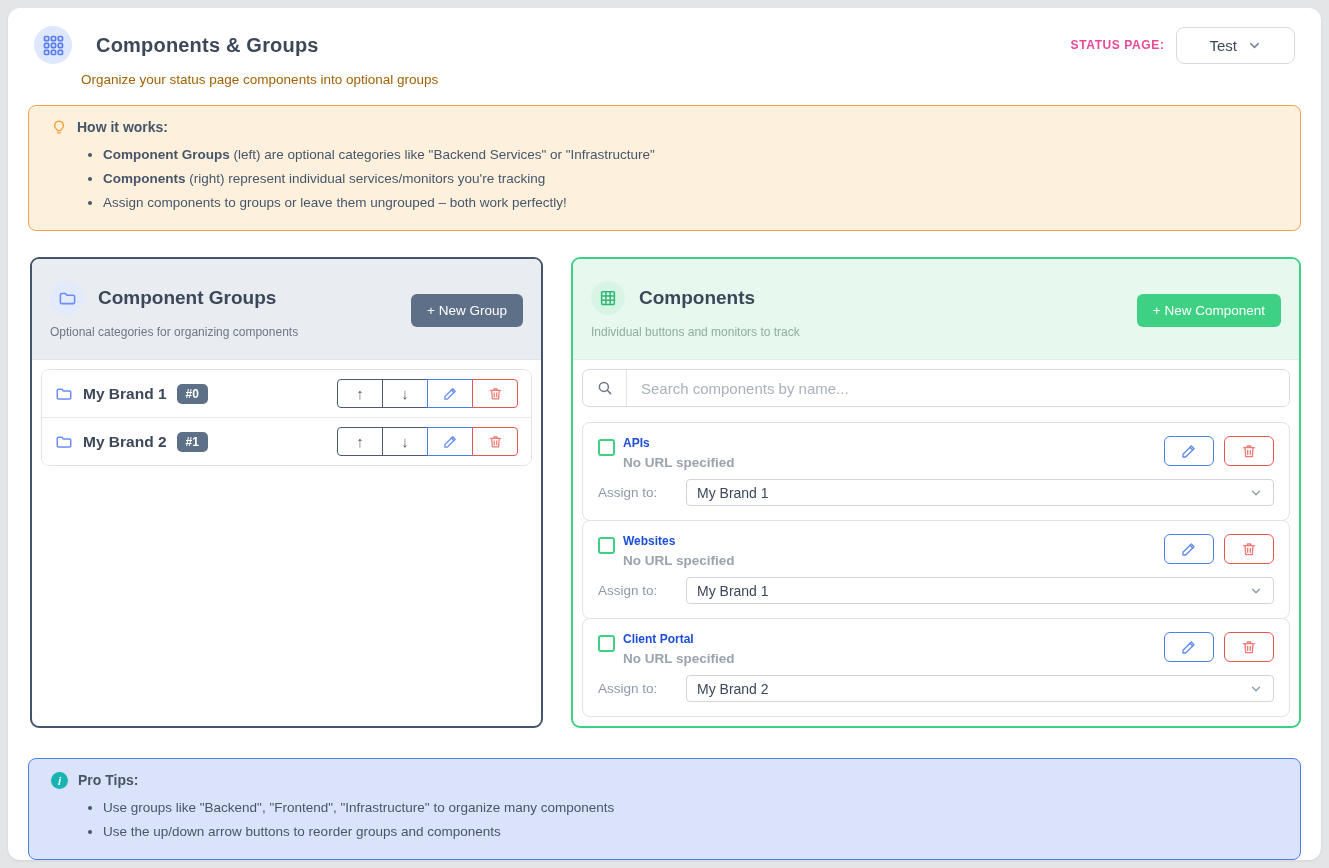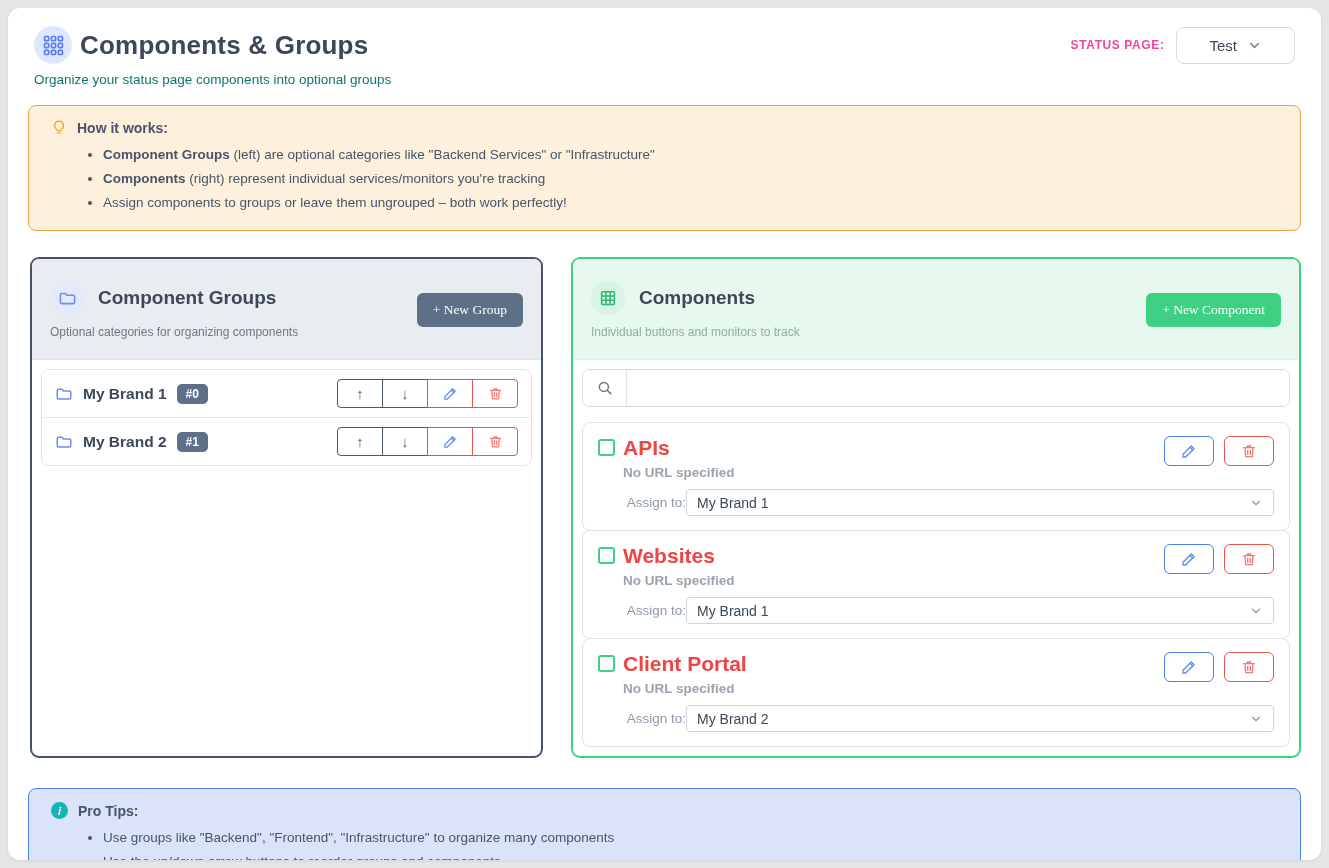--- a/index.html
+++ b/index.html
@@ -19,35 +19,35 @@
     overflow:hidden;
   }
   
   .hdr { padding:18px 26px 0 26px; }
   .hdr-row { display:flex; align-items:center; }
   .app-icon {
     width:38px; height:38px; border-radius:50%;
     background:#dde7fd; display:flex; align-items:center; justify-content:center;
     flex:0 0 auto;
   }
-  h1 { font-size:26px; font-weight:700; color:#3c4859; margin-left:8px; letter-spacing:.2px; }
+  h1 { font-size:20px; font-weight:700; color:#3c4859; margin-left:24px; letter-spacing:.2px; }
   .status-wrap { margin-left:auto; display:flex; align-items:center; gap:12px; }
   .status-label { font-size:12px; color:#ec4899; letter-spacing:.6px; font-weight:600; }
   .status-select {
     display:flex; align-items:center; gap:10px;
     background:#fff; border:1px solid #d5dae1; border-radius:8px;
     padding:9px 32px; font-size:15px; color:#3c4859; cursor:pointer;
     font-family:inherit;
   }
-  .hdr-sub { font-size:13.5px; color:#0f766e; margin-top:8px; }
+  .hdr-sub { font-size:13.5px; color:#a16207; margin-top:8px;margin-left:47px; }
   
   .callout { margin:18px 20px 0 20px; border-radius:8px; padding:13px 22px 15px 22px; }
   .callout.orange { background:#fdf1de; border:1px solid var(--orange); }
   .callout.blue   { background:#dbe3fb; border:1.5px solid var(--blue); margin-top:30px; margin-bottom:15px; }
-  .callout-title { display:flex; align-items:center; gap:10px; font-size:14px; font-weight:700; color:#475569; }
+  .callout-title { display:flex; gap:10px; font-size:14px; font-weight:700; color:#475569; }
   .callout ul { margin:7px 0 0 52px; }
   .callout li { font-size:13.5px; color:#475569; line-height:1.78; }
   .callout li strong { font-weight:700; }
   .info-dot {
     width:17px; height:17px; border-radius:50%; background:var(--teal);
     color:#fff; font-size:11px; font-weight:700; font-style:italic;
     display:flex; align-items:center; justify-content:center; flex:0 0 auto;
   }
   
   .panels { display:flex; gap:28px; margin:26px 20px 0 22px; align-items:stretch; }
@@ -58,21 +58,21 @@
   .panel.groups .panel-hd { background:#e9ecf0; border-bottom:1px solid #dfe3e8; }
   .panel.comps  .panel-hd { background:#e7f9ef; border-bottom:1px solid #d9f0e2; }
   .panel-hd-left .t-row { display:flex; align-items:center; gap:14px; }
   .icon-badge { width:34px; height:34px; border-radius:50%; display:flex; align-items:center; justify-content:center; flex:0 0 auto; }
   .icon-badge.b { background:#e2eafc; }
   .icon-badge.g { background:#d7f4e4; }
   h2 { font-size:19px; font-weight:700; color:#3c4859; }
   .panel-sub { font-size:12px; margin-top:10px; }
   .panel.groups .panel-sub { color:#6d7886; }
   .panel.comps  .panel-sub { color:#8fae9e; }
-  .btn { border:none; border-radius:6px; color:#fff; font-size:13.5px; padding:9px 16px; cursor:pointer; font-family:Liberation Serif, serif; white-space:nowrap; }
+  .btn { border:none; border-radius:6px; color:#fff; font-size:13.5px; padding:9px 16px; cursor:pointer; font-family:Liberation Sans, sans-serif; white-space:nowrap; }
   .btn.slate { background:var(--slate); }
   .btn.green { background:var(--green); }
   .panel-body { padding:9px; }
   
   .group-list { border:1px solid #dfe3e8; border-radius:8px; overflow:hidden; }
   .group-row { display:flex; align-items:center; justify-content:space-between; padding:9px 13px; background:#fff; }
   .group-row + .group-row { border-top:1px solid #e6e9ed; }
   .g-left { display:flex; align-items:center; gap:10px; }
   .g-name { font-size:15.5px; font-weight:700; color:#3c4859; }
   .g-badge { background:var(--slate); color:#fff; font-size:12px; font-weight:600; padding:3px 9px; border-radius:5px; }
@@ -91,28 +91,28 @@
   
   .search-group { display:flex; border:1px solid #d5dae1; border-radius:7px; height:38px; margin-bottom:15px; overflow:hidden; background:#fff; }
   .search-ico-box { width:44px; border-right:1px solid #dfe3e8; display:flex; align-items:center; justify-content:center; flex:0 0 auto; }
   .search-input { flex:1; border:none; outline:none; padding:0 14px; font-size:15px; color:#3c4859; font-family:inherit; }
   .search-input::placeholder { color:#a9b1bb; }
   .comp-card { border:1px solid #dfe3e8; border-radius:8px; background:#fff; padding:13px 15px 14px 15px; }
   .comp-card + .comp-card { margin-top:-1px; }
   .comp-top { display:flex; align-items:flex-start; }
   .comp-check { width:17px; height:17px; border:2px solid var(--green); border-radius:3px; margin-top:3px; flex:0 0 auto; }
   .comp-text { margin-left:8px; }
-  .comp-name { font-size:21px; font-weight:700; color:#ef4444; }
+  .comp-name { font-size:12px; font-weight:700; color:#1d4ed8; }
   .comp-url { font-size:13.5px; color:#9aa3ae; margin-top:5px;font-weight:bold; }
   .mini-btns { margin-left:auto; display:flex; gap:10px; }
   .btn-o { width:50px; height:30px; background:#fff; border-radius:6px; display:flex; align-items:center; justify-content:center; cursor:pointer; }
   .btn-o.blue { border:1px solid var(--blue); }
   .btn-o.red  { border:1px solid var(--red); }
   .comp-assign { display:flex; align-items:center; margin-top:9px; }
-  .assign-label { font-size:13.5px; color:#8d99a8; width:88px; flex:0 0 auto;text-align:right; }
+  .assign-label { font-size:13.5px; color:#8d99a8; width:88px; flex:0 0 auto; }
   .assign-select {
     flex:1; height:27px; background:#fff; border:1px solid #cfd5db; border-radius:4px;
     display:flex; align-items:center; justify-content:space-between;
     padding:0 10px; font-size:14px; color:#3c4859; cursor:pointer; font-family:inherit;
   }
   svg { display:block; }
 </style>
 </head>
 <body>
 
@@ -261,20 +261,21 @@
         <button class="btn green">+ New Component</button>
       </div>
       <div class="panel-body">
         <div class="search-group">
           <div class="search-ico-box">
             <svg width="18" height="18" viewBox="0 0 24 24" fill="none" stroke="#6d7886" stroke-width="2" stroke-linecap="round">
               <circle cx="10.5" cy="10.5" r="6"></circle>
                 <path d="M15 15l4.5 4.5"></path>
             </svg>
           </div>
+          <input class="search-input" type="text" placeholder="Search components by name..." style="">
         </div>
         <div id="component-list">
   <div class="comp-card">
     <div class="comp-top">
       <span class="comp-check"></span>
       <div class="comp-text">
         <div class="comp-name">APIs</div>
         <div class="comp-url">No URL specified</div>
       </div>
       <div class="mini-btns">

